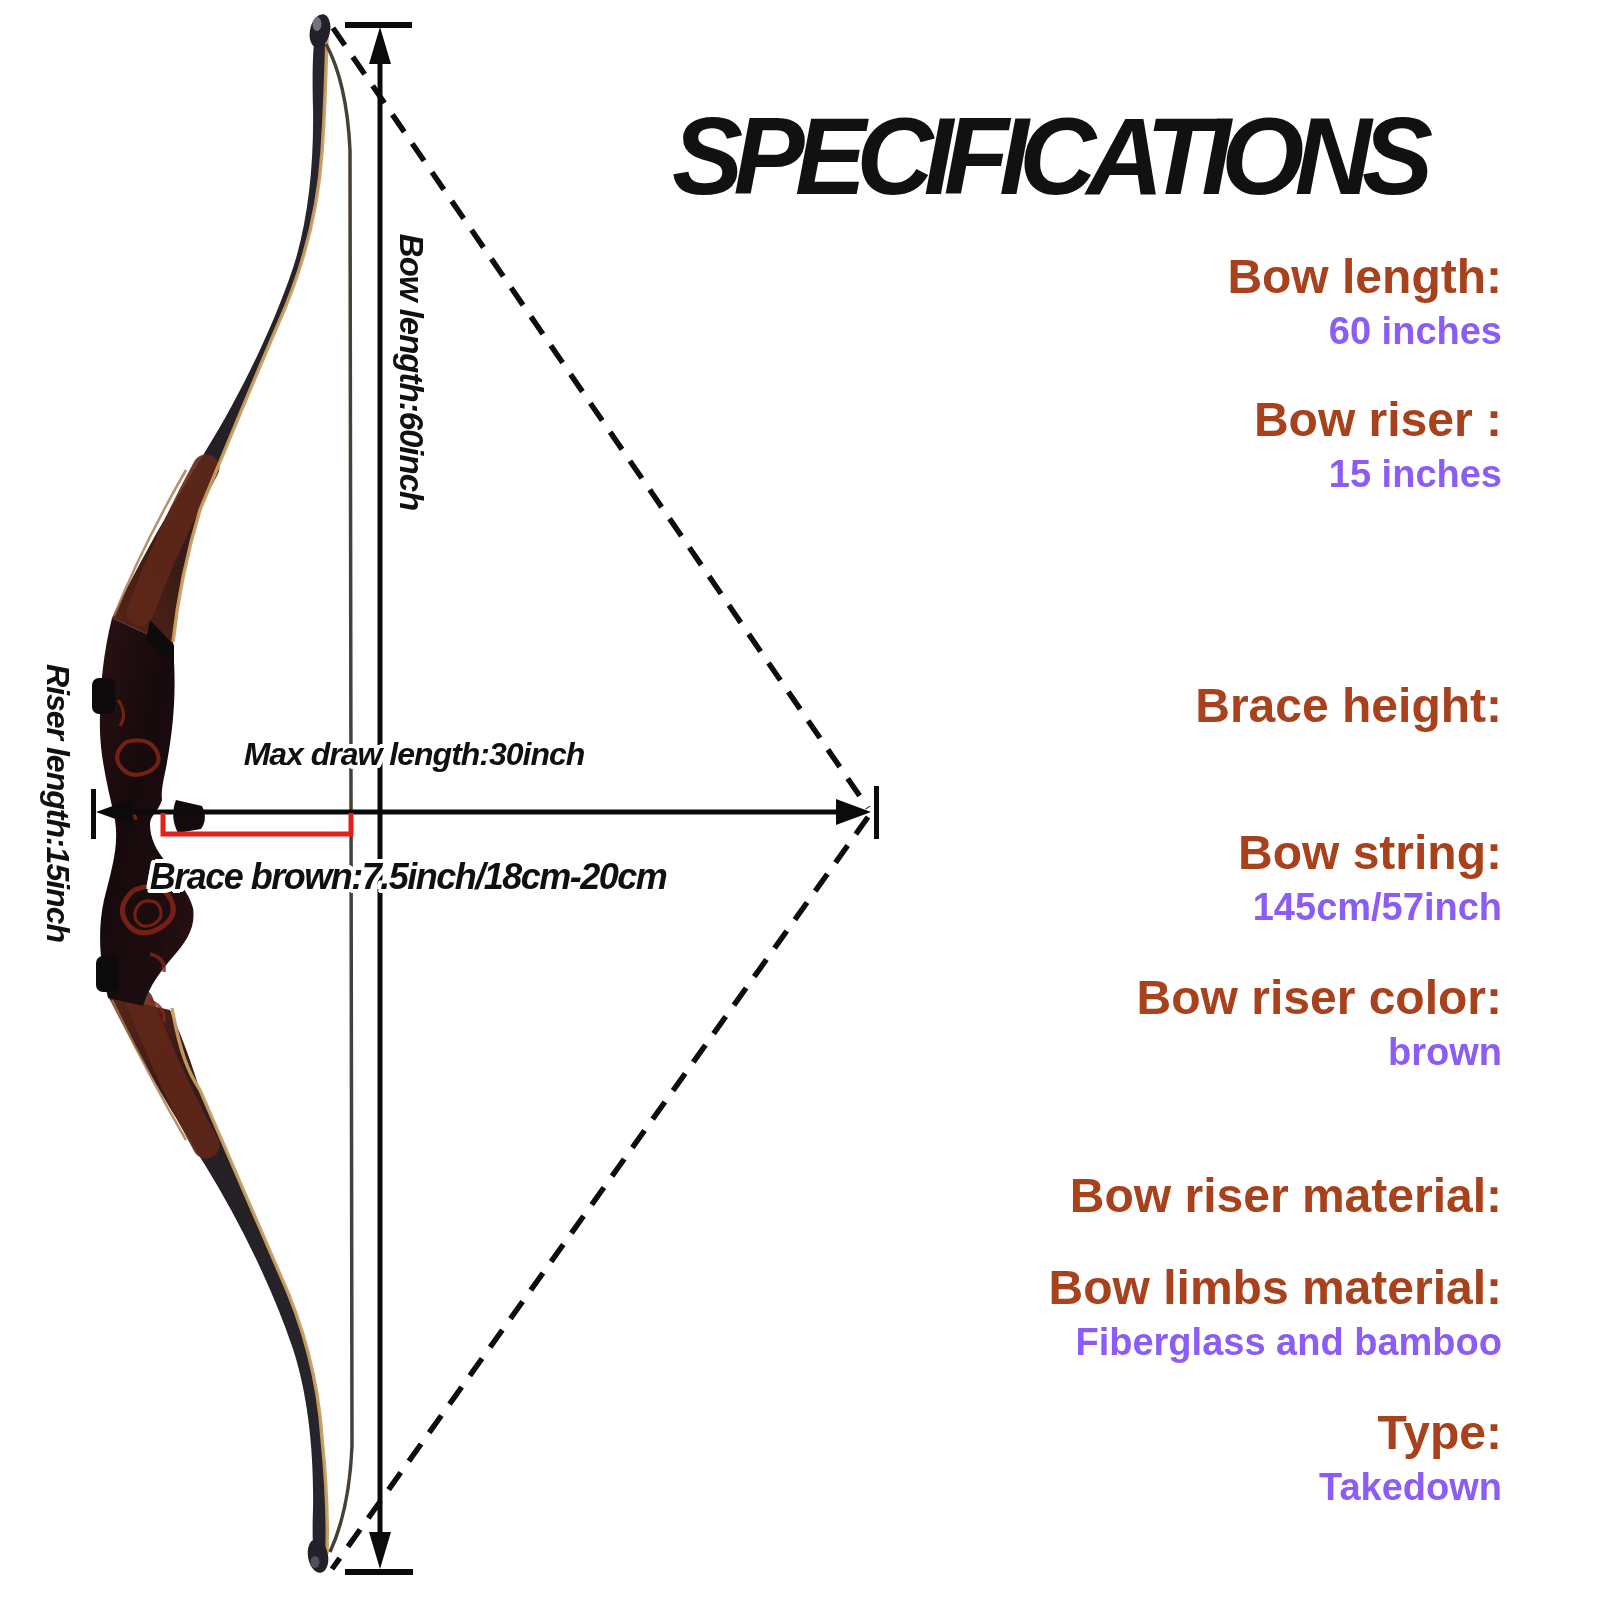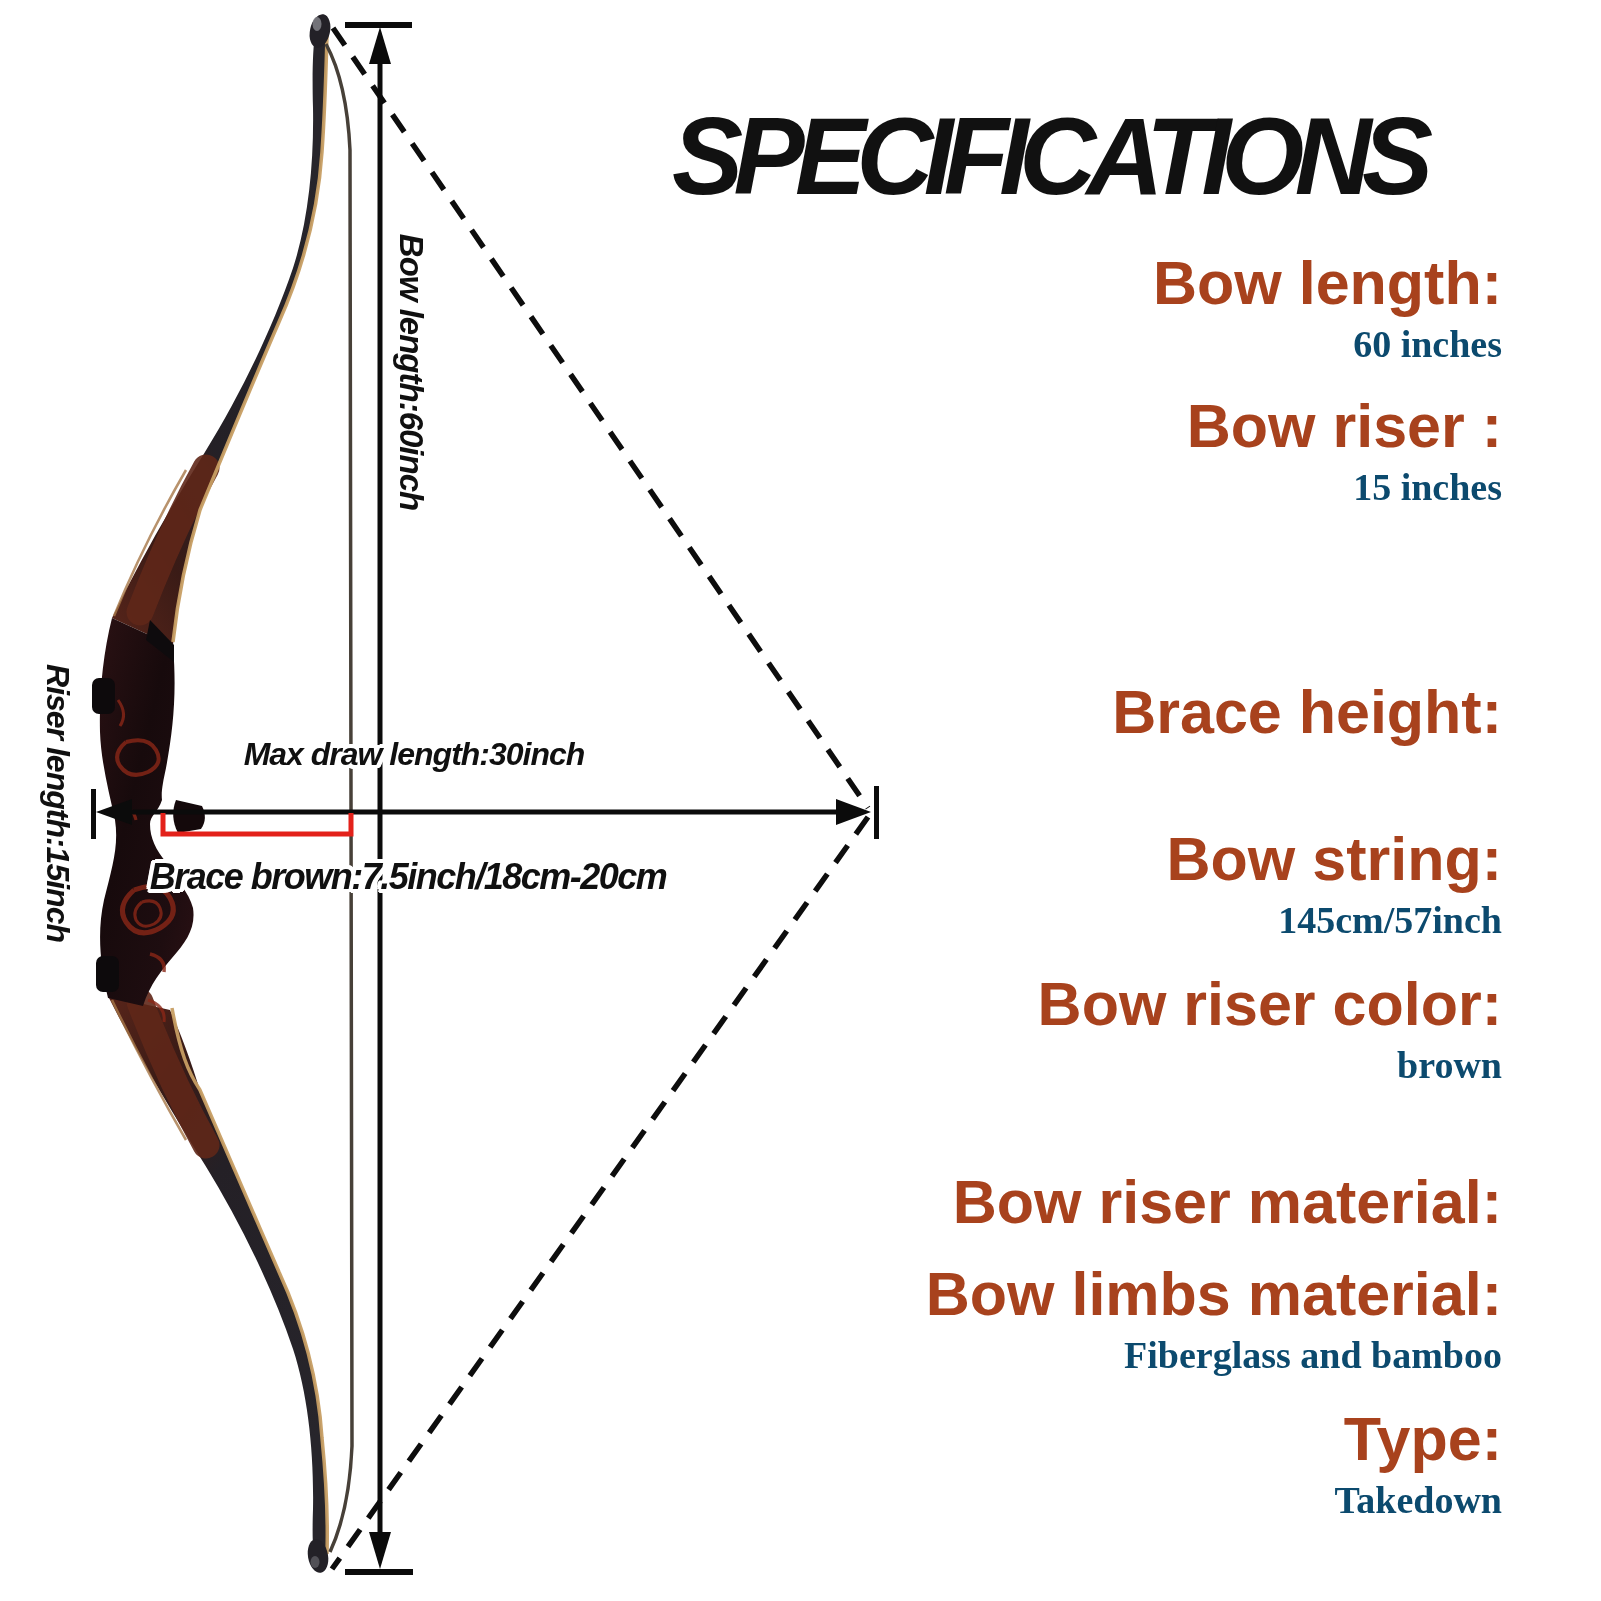--- a/index.html
+++ b/index.html
@@ -10,22 +10,22 @@
   
   .title{
     position:absolute;left:672px;top:92px;
     font-size:110px;font-weight:bold;font-style:italic;
     letter-spacing:-10px;color:#111111;white-space:nowrap;
     transform:scaleX(.97);transform-origin:left top;
   }
 
   
   .spec{position:absolute;right:99px;text-align:right;white-space:nowrap;}
-  .spec-label{font-size:61px;font-weight:bold;color:#a8421d;line-height:1.0;}
-  .spec-value{font-size:38px;font-weight:bold;color:#0c4a6e;line-height:1.0;margin-top:11px;font-family:Liberation Serif, serif;}
+  .spec-label{font-size:48px;font-weight:bold;color:#a8421d;line-height:1.0;}
+  .spec-value{font-size:38px;font-weight:bold;color:#8b5cf6;line-height:1.0;margin-top:11px;}
 
   
   .anno{
     position:absolute;white-space:nowrap;
     font-weight:bold;font-style:italic;color:#101010;
     text-shadow:
       -3px -3px 0 #fff, -3px 0 0 #fff, -3px 3px 0 #fff,
        0 -3px 0 #fff,  0 3px 0 #fff,
        3px -3px 0 #fff, 3px 0 0 #fff, 3px 3px 0 #fff,
       -4px 0 0 #fff, 4px 0 0 #fff, 0 -4px 0 #fff, 0 4px 0 #fff,

